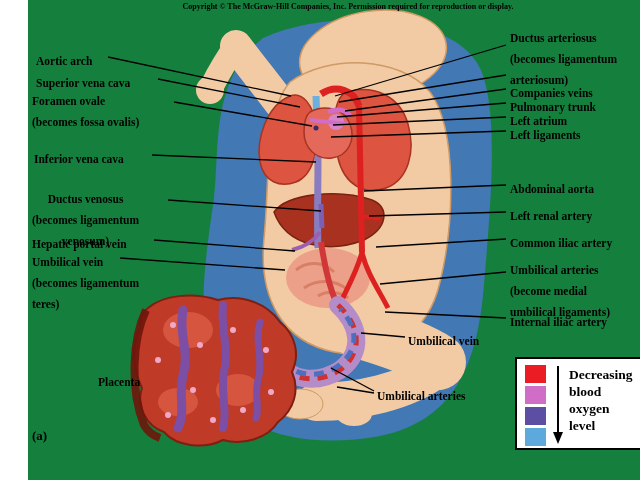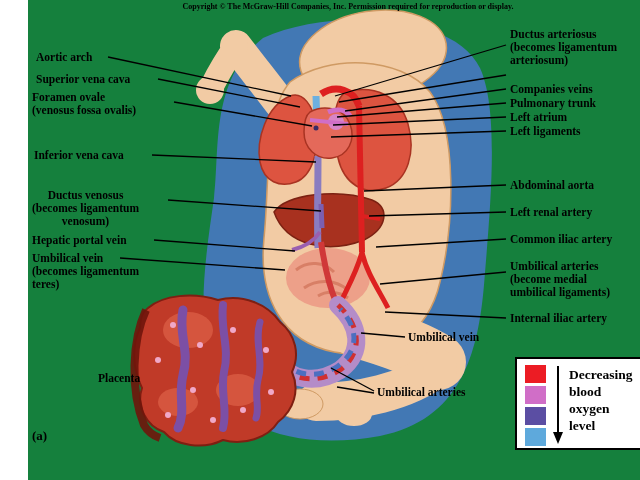--- a/index.html
+++ b/index.html
@@ -2,21 +2,21 @@
 <html><head>
 <meta charset="utf-8">
 <style>
   * { margin:0; padding:0; box-sizing:border-box; }
   html, body { width:640px; height:480px; background:#fff; }
   #stage { position:relative; width:640px; height:480px; background:#15803d; overflow:hidden;
            font-family:Liberation Serif, serif; color:#000;margin-left:28px; }
   .art { position:absolute; left:0; top:0; width:640px; height:480px; }
   .copyright { position:absolute; top:2px; left:0; right:0; text-align:center;
                font-size:8px; font-weight:bold; }
-  .label { position:absolute; font-size:11.5px; font-weight:bold; line-height:13px;
+  .label { position:absolute; font-size:11.5px; font-weight:bold; line-height:21px;
            white-space:pre-line; }
   .marker { position:absolute; left:4px; top:428px; font-size:13px; font-weight:bold; }
   .legend { position:absolute; left:487px; top:357px; width:155px; height:93px;
             background:#fff; border:2px solid #000; }
   .legend .swatch { position:absolute; left:8px; width:21px; height:18px; }
   .legend .arrow { position:absolute; left:33px; top:5px; }
   .legend .legend-text { position:absolute; left:52px; top:7px; font-size:13.5px;
             font-weight:bold; line-height:17px; white-space:pre-line; }
 </style>
 </head>
@@ -114,21 +114,21 @@
       <line x1="346" y1="391" x2="303" y2="368"></line>
       <line x1="346" y1="393" x2="309" y2="387"></line>
     </g>
   </svg>
 
   <div class="copyright">Copyright © The McGraw-Hill Companies, Inc. Permission required for reproduction or display.</div>
 
   <div class="label" style="left:8px;  top:51px;">Aortic arch</div>
   <div class="label" style="left:8px;  top:73px;">Superior vena cava</div>
   <div class="label" style="left:4px;  top:91px;">Foramen ovale
-(venosus fossa ovalis)</div>
+(becomes fossa ovalis)</div>
   <div class="label" style="left:6px;  top:149px;">Inferior vena cava</div>
   <div class="label" style="left:4px;  top:189px;text-align:center;">Ductus venosus
 (becomes ligamentum
 venosum)</div>
   <div class="label" style="left:4px;  top:234px;">Hepatic portal vein</div>
   <div class="label" style="left:4px;  top:252px;">Umbilical vein
 (becomes ligamentum
 teres)</div>
   <div class="label" style="left:70px; top:372px;">Placenta</div>
 

